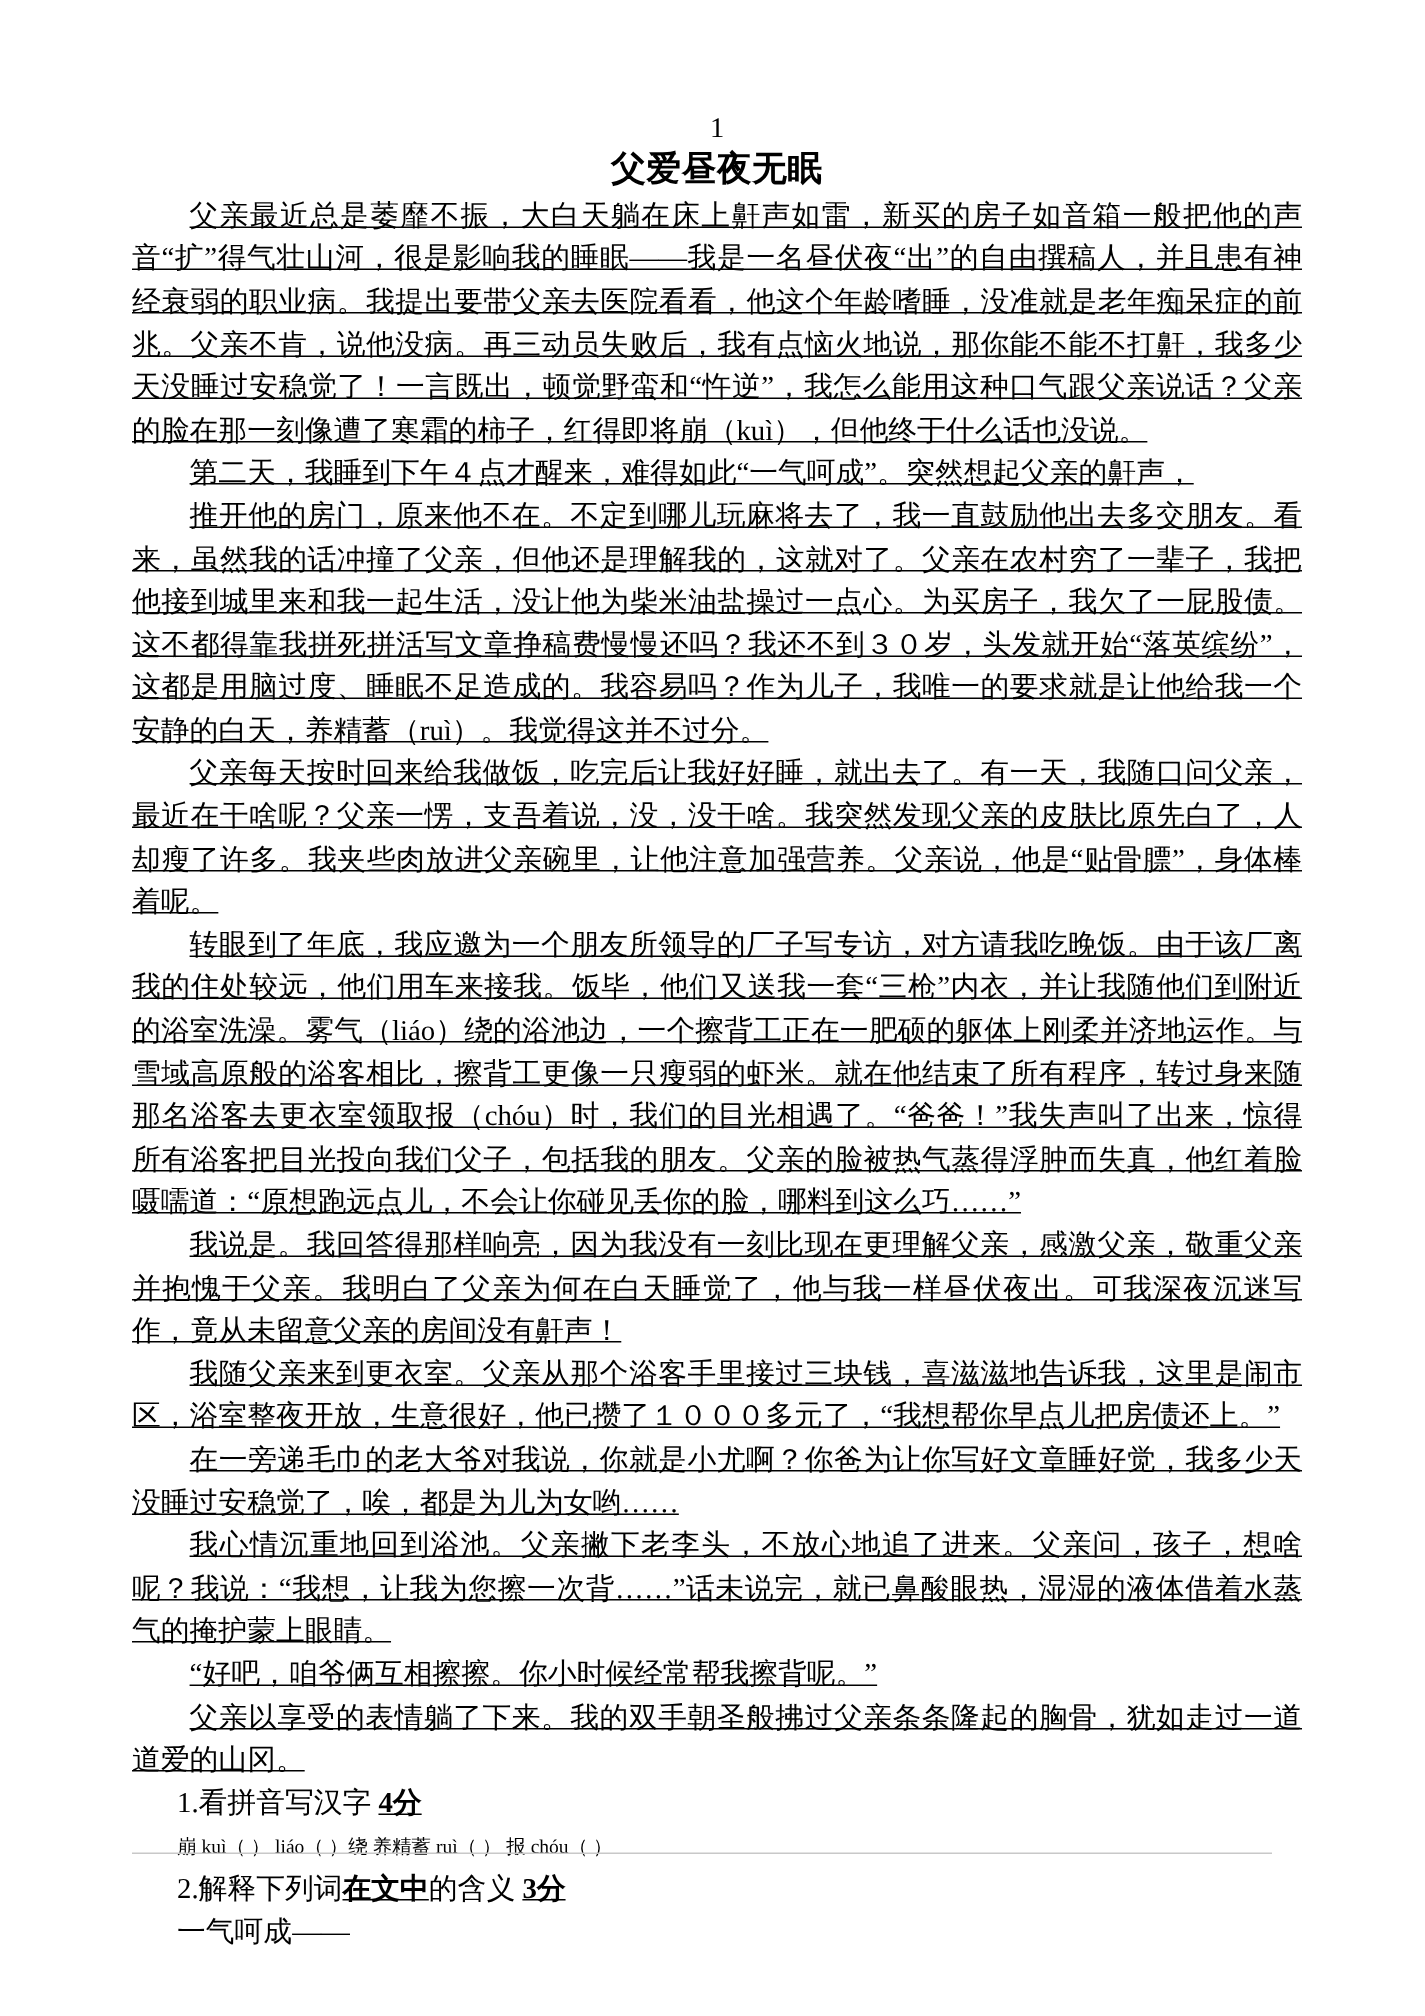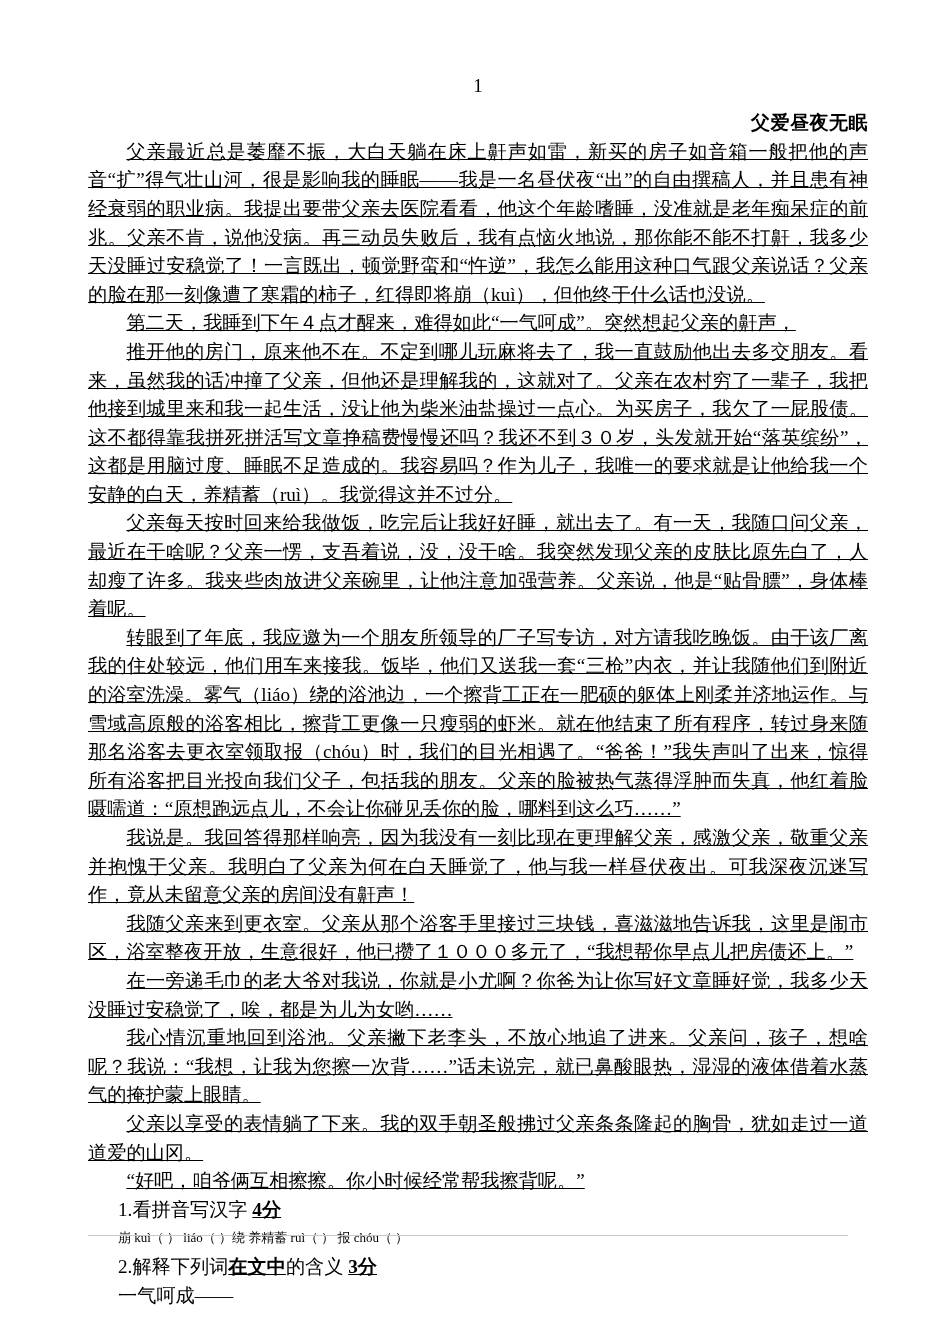--- a/index.html
+++ b/index.html
@@ -22,25 +22,25 @@
     padding: 76px 82px 0 88px;
   }
   .page-number {
     text-align: center;
     font-size: 19px;
     line-height: 1.0;
     margin: 0 0 4px 0;
     letter-spacing: 0;
   }
   .doc-title {
-    text-align: right;
-    font-size: 19px;
+    text-align: center;
+    font-size: 23px;
     font-weight: bold;
     line-height: 1.25;
-    margin: 16px 0 3px 0;
+    margin: 4px 0 3px 0;
     letter-spacing: 0.5px;
   }
   .body-text {
     font-size: 19.2px;
     line-height: 28.6px;
     text-align: justify;
     text-justify: inter-ideograph;
     margin: 0;
     letter-spacing: 0;
     word-break: break-all;
@@ -89,22 +89,22 @@
 
   <p class="body-text indent">父亲最近总是萎靡不振，大白天躺在床上鼾声如雷，新买的房子如音箱一般把他的声音“扩”得气壮山河，很是影响我的睡眠——我是一名昼伏夜“出”的自由撰稿人，并且患有神经衰弱的职业病。我提出要带父亲去医院看看，他这个年龄嗜睡，没准就是老年痴呆症的前兆。父亲不肯，说他没病。再三动员失败后，我有点恼火地说，那你能不能不打鼾，我多少天没睡过安稳觉了！一言既出，顿觉野蛮和“忤逆”，我怎么能用这种口气跟父亲说话？父亲的脸在那一刻像遭了寒霜的柿子，红得即将崩（kuì），但他终于什么话也没说。</p>
   <p class="body-text indent">第二天，我睡到下午４点才醒来，难得如此“一气呵成”。突然想起父亲的鼾声，</p>
   <p class="body-text indent">推开他的房门，原来他不在。不定到哪儿玩麻将去了，我一直鼓励他出去多交朋友。看来，虽然我的话冲撞了父亲，但他还是理解我的，这就对了。父亲在农村穷了一辈子，我把他接到城里来和我一起生活，没让他为柴米油盐操过一点心。为买房子，我欠了一屁股债。这不都得靠我拼死拼活写文章挣稿费慢慢还吗？我还不到３０岁，头发就开始“落英缤纷”，这都是用脑过度、睡眠不足造成的。我容易吗？作为儿子，我唯一的要求就是让他给我一个安静的白天，养精蓄（ruì）。我觉得这并不过分。</p>
   <p class="body-text indent">父亲每天按时回来给我做饭，吃完后让我好好睡，就出去了。有一天，我随口问父亲，最近在干啥呢？父亲一愣，支吾着说，没，没干啥。我突然发现父亲的皮肤比原先白了，人却瘦了许多。我夹些肉放进父亲碗里，让他注意加强营养。父亲说，他是“贴骨膘”，身体棒着呢。</p>
   <p class="body-text indent">转眼到了年底，我应邀为一个朋友所领导的厂子写专访，对方请我吃晚饭。由于该厂离我的住处较远，他们用车来接我。饭毕，他们又送我一套“三枪”内衣，并让我随他们到附近的浴室洗澡。雾气（liáo）绕的浴池边，一个擦背工正在一肥硕的躯体上刚柔并济地运作。与雪域高原般的浴客相比，擦背工更像一只瘦弱的虾米。就在他结束了所有程序，转过身来随那名浴客去更衣室领取报（chóu）时，我们的目光相遇了。“爸爸！”我失声叫了出来，惊得所有浴客把目光投向我们父子，包括我的朋友。父亲的脸被热气蒸得浮肿而失真，他红着脸嗫嚅道：“原想跑远点儿，不会让你碰见丢你的脸，哪料到这么巧……”</p>
   <p class="body-text indent">我说是。我回答得那样响亮，因为我没有一刻比现在更理解父亲，感激父亲，敬重父亲并抱愧于父亲。我明白了父亲为何在白天睡觉了，他与我一样昼伏夜出。可我深夜沉迷写作，竟从未留意父亲的房间没有鼾声！</p>
   <p class="body-text indent">我随父亲来到更衣室。父亲从那个浴客手里接过三块钱，喜滋滋地告诉我，这里是闹市区，浴室整夜开放，生意很好，他已攒了１０００多元了，“我想帮你早点儿把房债还上。”</p>
   <p class="body-text indent">在一旁递毛巾的老大爷对我说，你就是小尤啊？你爸为让你写好文章睡好觉，我多少天没睡过安稳觉了，唉，都是为儿为女哟……</p>
   <p class="body-text indent">我心情沉重地回到浴池。父亲撇下老李头，不放心地追了进来。父亲问，孩子，想啥呢？我说：“我想，让我为您擦一次背……”话未说完，就已鼻酸眼热，湿湿的液体借着水蒸气的掩护蒙上眼睛。</p>
+  <p class="body-text indent">“好吧，咱爷俩互相擦擦。你小时候经常帮我擦背呢。”</p>
   <p class="body-text indent">父亲以享受的表情躺了下来。我的双手朝圣般拂过父亲条条隆起的胸骨，犹如走过一道道爱的山冈。</p>
-  <p class="body-text indent">“好吧，咱爷俩互相擦擦。你小时候经常帮我擦背呢。”</p>
 
   <div class="q-block">
 
     <p class="q-line">
       <span>1.</span><span>看拼音写汉字</span><span>&nbsp;</span><b>4分</b>
     </p>
 
     <p class="pinyin-line">崩 kuì（  ）  liáo（  ）绕  养精蓄 ruì（  ）  报 chóu（  ）</p>
 
     <p class="q-line">

